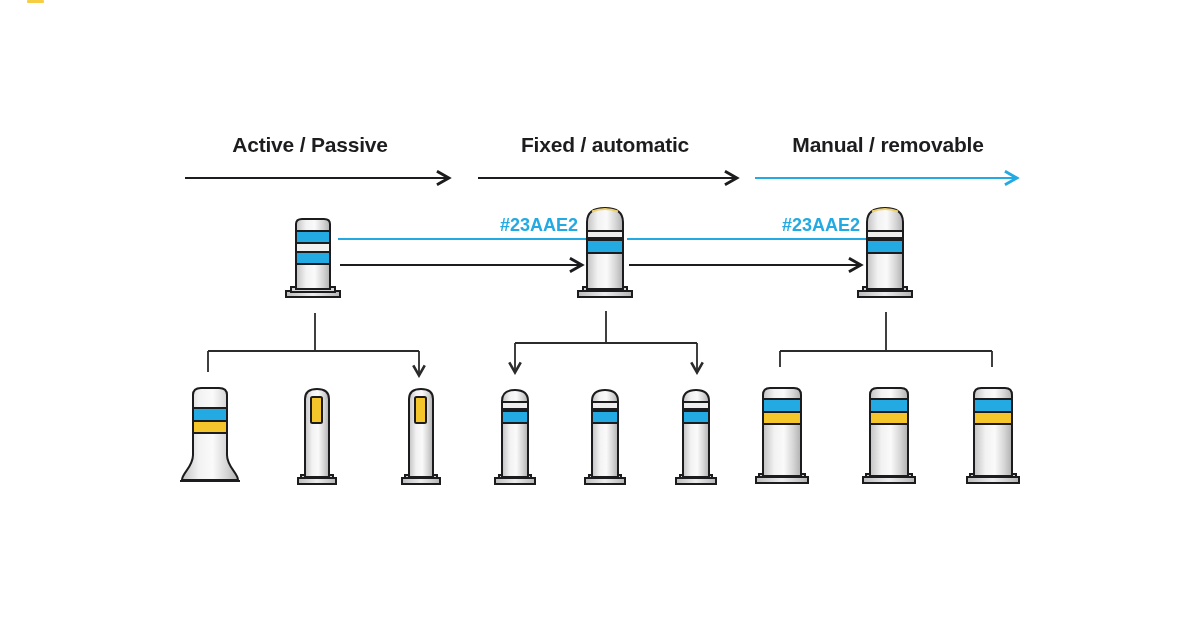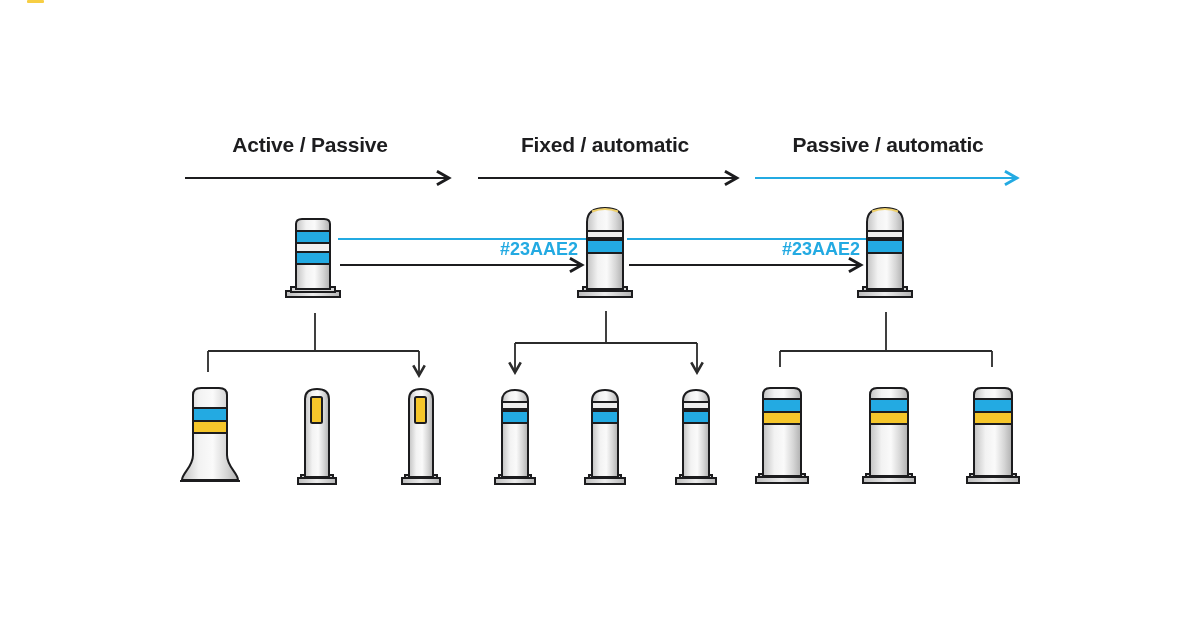--- a/index.html
+++ b/index.html
@@ -1,35 +1,35 @@
 <!DOCTYPE html>
 <html><head>
 <meta charset="utf-8">
 <style>
   html,body{margin:0;padding:0;background:#fff;}
   .canvas{position:relative;width:1200px;height:534px;background:#ffffff;overflow:hidden;
           font-family:"Liberation Sans",sans-serif;}
   .col-header{position:absolute;top:133px;width:300px;text-align:center;
               font-size:21px;font-weight:700;color:#1d1d1f;letter-spacing:-0.2px;}
   .hex-label{position:absolute;top:215px;width:122px;text-align:right;
-             font-size:18px;font-weight:700;color:#23AAE2;margin-top:24px;}
+             font-size:18px;font-weight:700;color:#23AAE2;}
   .top-dash{position:absolute;left:27px;top:0;width:17px;height:3px;
             background:#F7CE43;border-radius:1px;}
   svg.layer{position:absolute;left:0;top:0;}
 </style>
 </head>
 <body>
 
 <div class="canvas">
 
   <div class="top-dash"></div>
 
   <div class="col-header" style="left:160px;">Active / Passive</div>
   <div class="col-header" style="left:455px;">Fixed / automatic</div>
-  <div class="col-header" style="left:738px;">Passive / automatic</div>
+  <div class="col-header" style="left:738px;">Manual / removable</div>
 
   <div class="hex-label" style="left:456px;">#23AAE2</div>
   <div class="hex-label" style="left:738px;">#23AAE2</div>
 
   <svg class="layer" width="1200" height="630" viewBox="0 0 1200 630">
     <defs>
       <linearGradient id="gradBody" x1="0" y1="0" x2="1" y2="0">
         <stop offset="0" stop-color="#c2c2c2"></stop>
         <stop offset="0.3" stop-color="#f2f2f2"></stop>
         <stop offset="0.55" stop-color="#fafafa"></stop>

